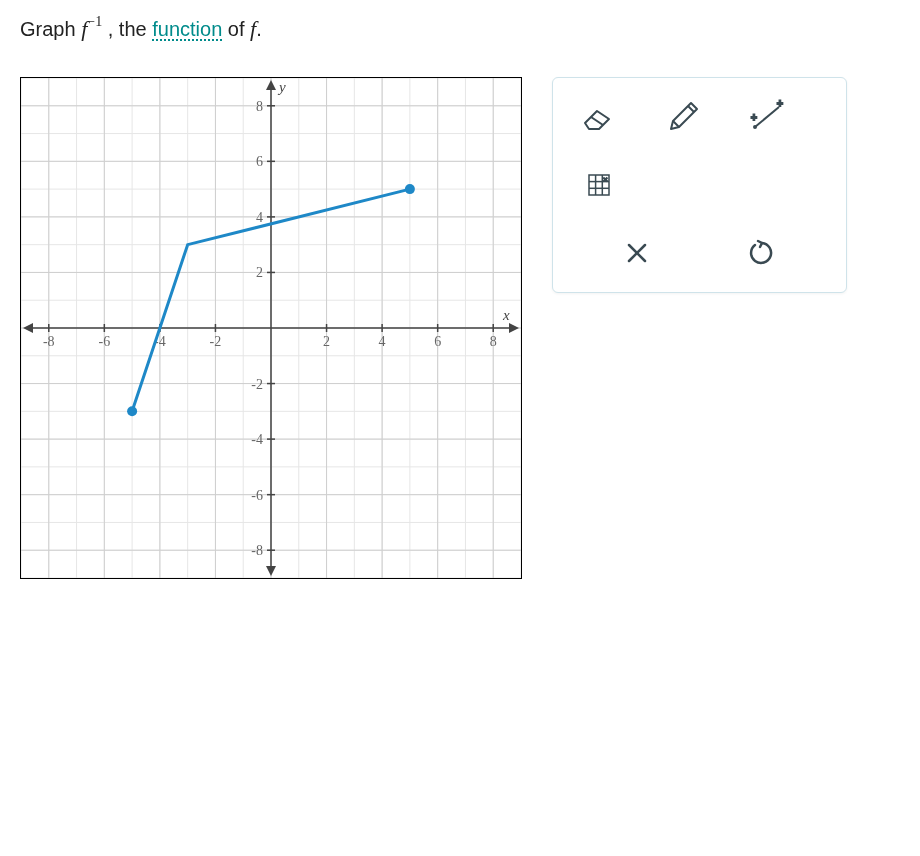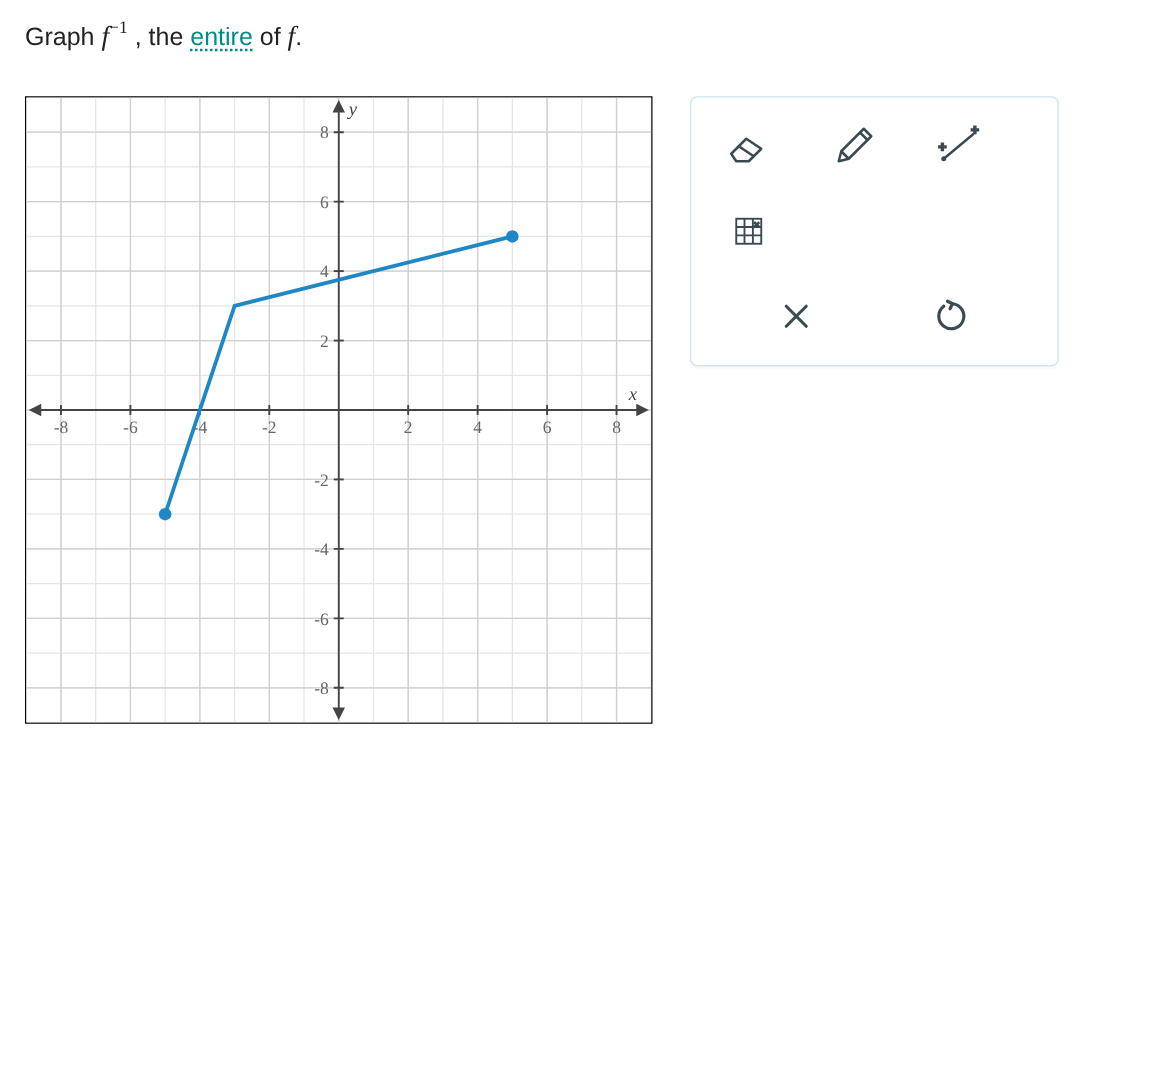--- a/index.html
+++ b/index.html
@@ -90,21 +90,21 @@
   }
   .tool svg { width: 40px; height: 40px; }
   .tool.small svg { width: 28px; height: 28px; }
   .tool-row.spread { justify-content: space-around; gap: 0; }
 </style>
 </head>
 <body>
 
 <div class="instructions">
   <div>
-    <span>Graph </span><span class="math-f">f</span><span class="math-sup">−1</span><span> , the </span><span class="link">entire</span><span> of </span><span class="math-f">f</span><span>.</span>
+    <span>Graph </span><span class="math-f">f</span><span class="math-sup">−1</span><span> , the </span><span class="link">function</span><span> of </span><span class="math-f">f</span><span>.</span>
   </div>
 </div>
 
 <div class="main-area">
   <div class="graph-container">
     <svg id="graph-svg" viewBox="0 0 500 500" width="500" height="500">
       <g id="minor-grid">
           <line x1="0" y1="0" x2="0" y2="500" class="grid-minor"></line>
           <line x1="27.777777777777775" y1="0" x2="27.777777777777775" y2="500" class="grid-minor"></line>
           <line x1="55.55555555555555" y1="0" x2="55.55555555555555" y2="500" class="grid-minor"></line>

